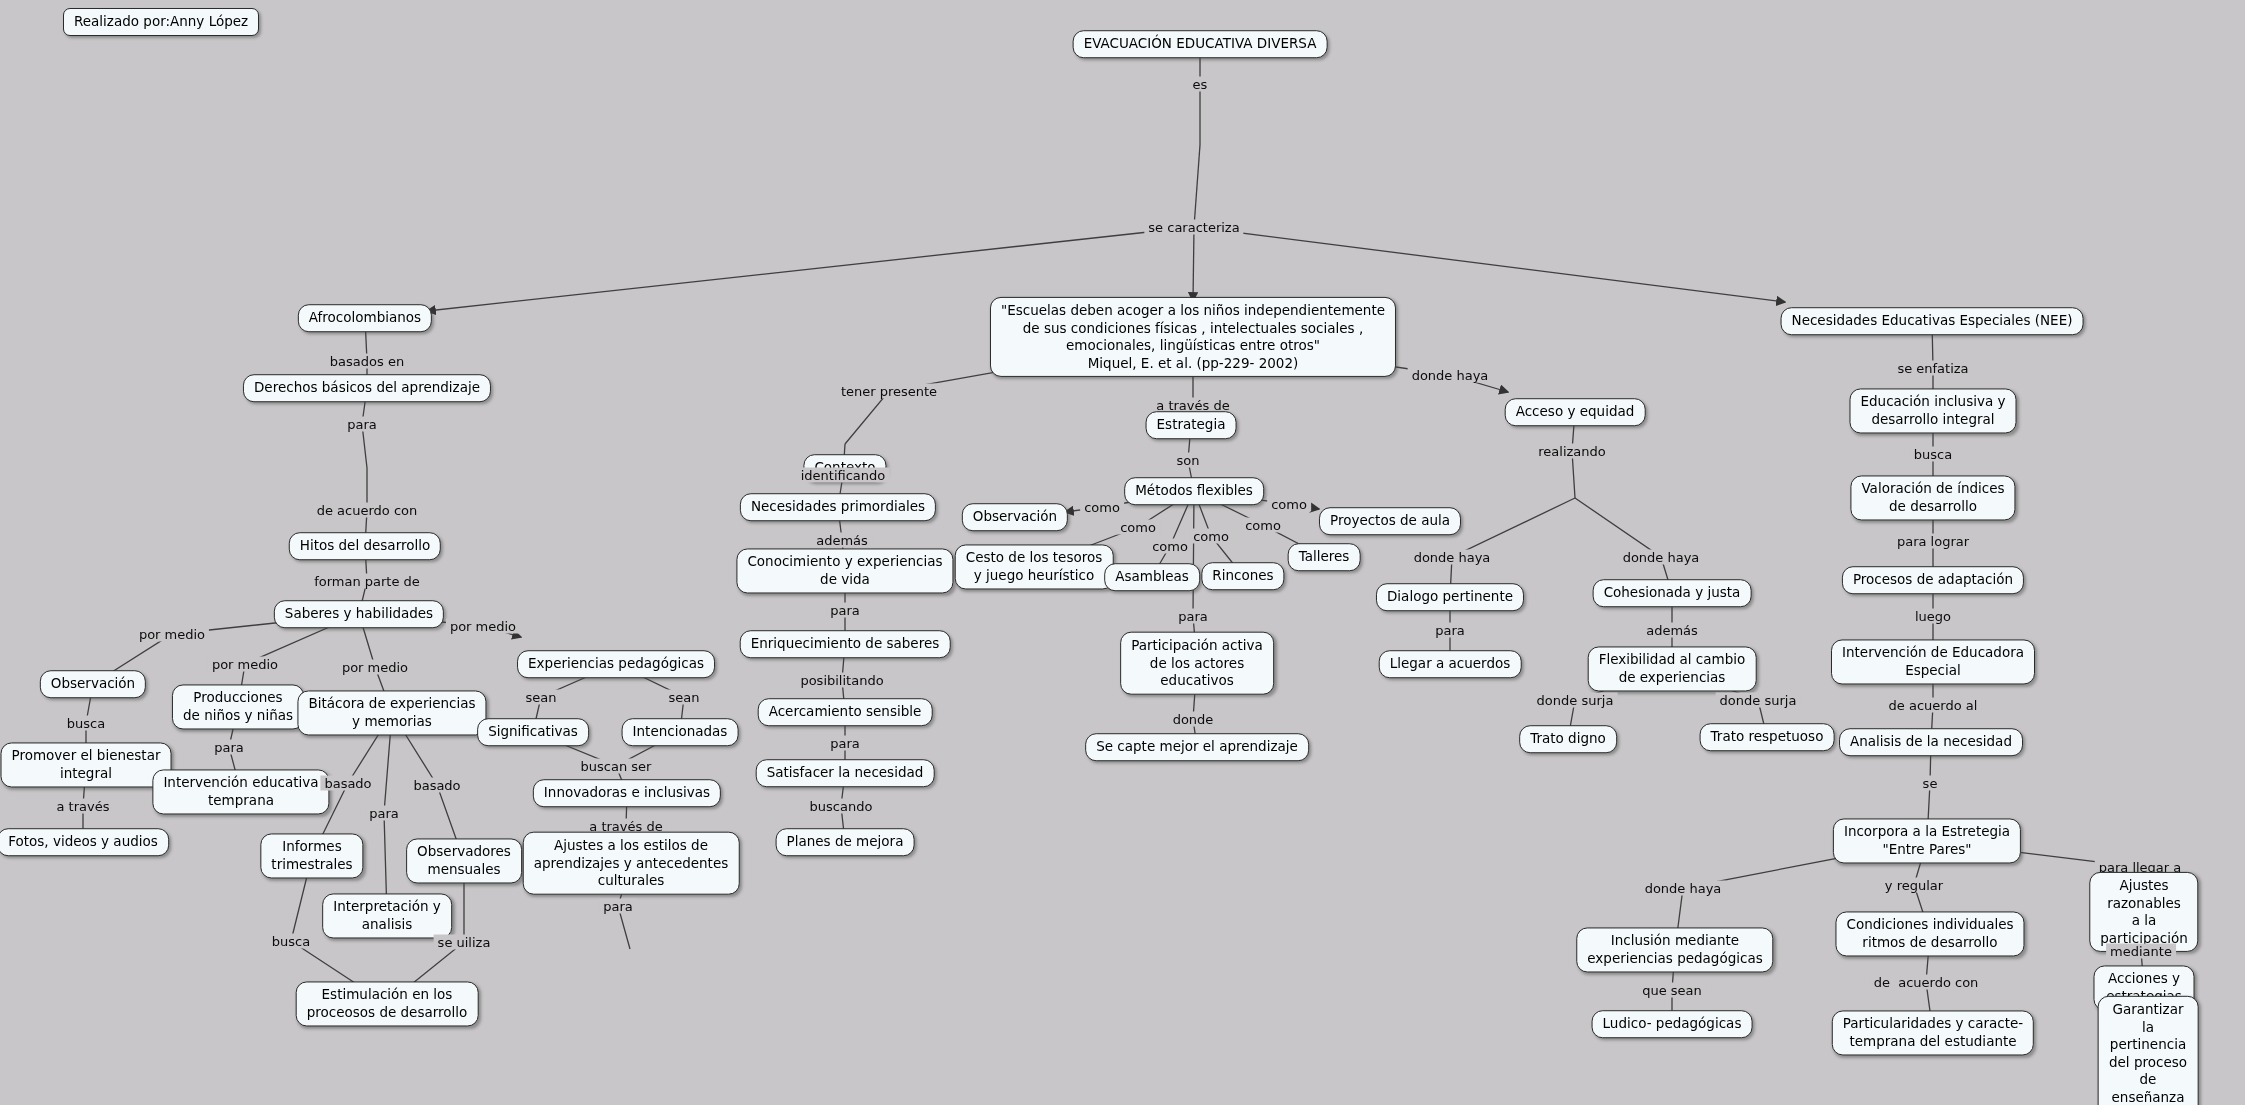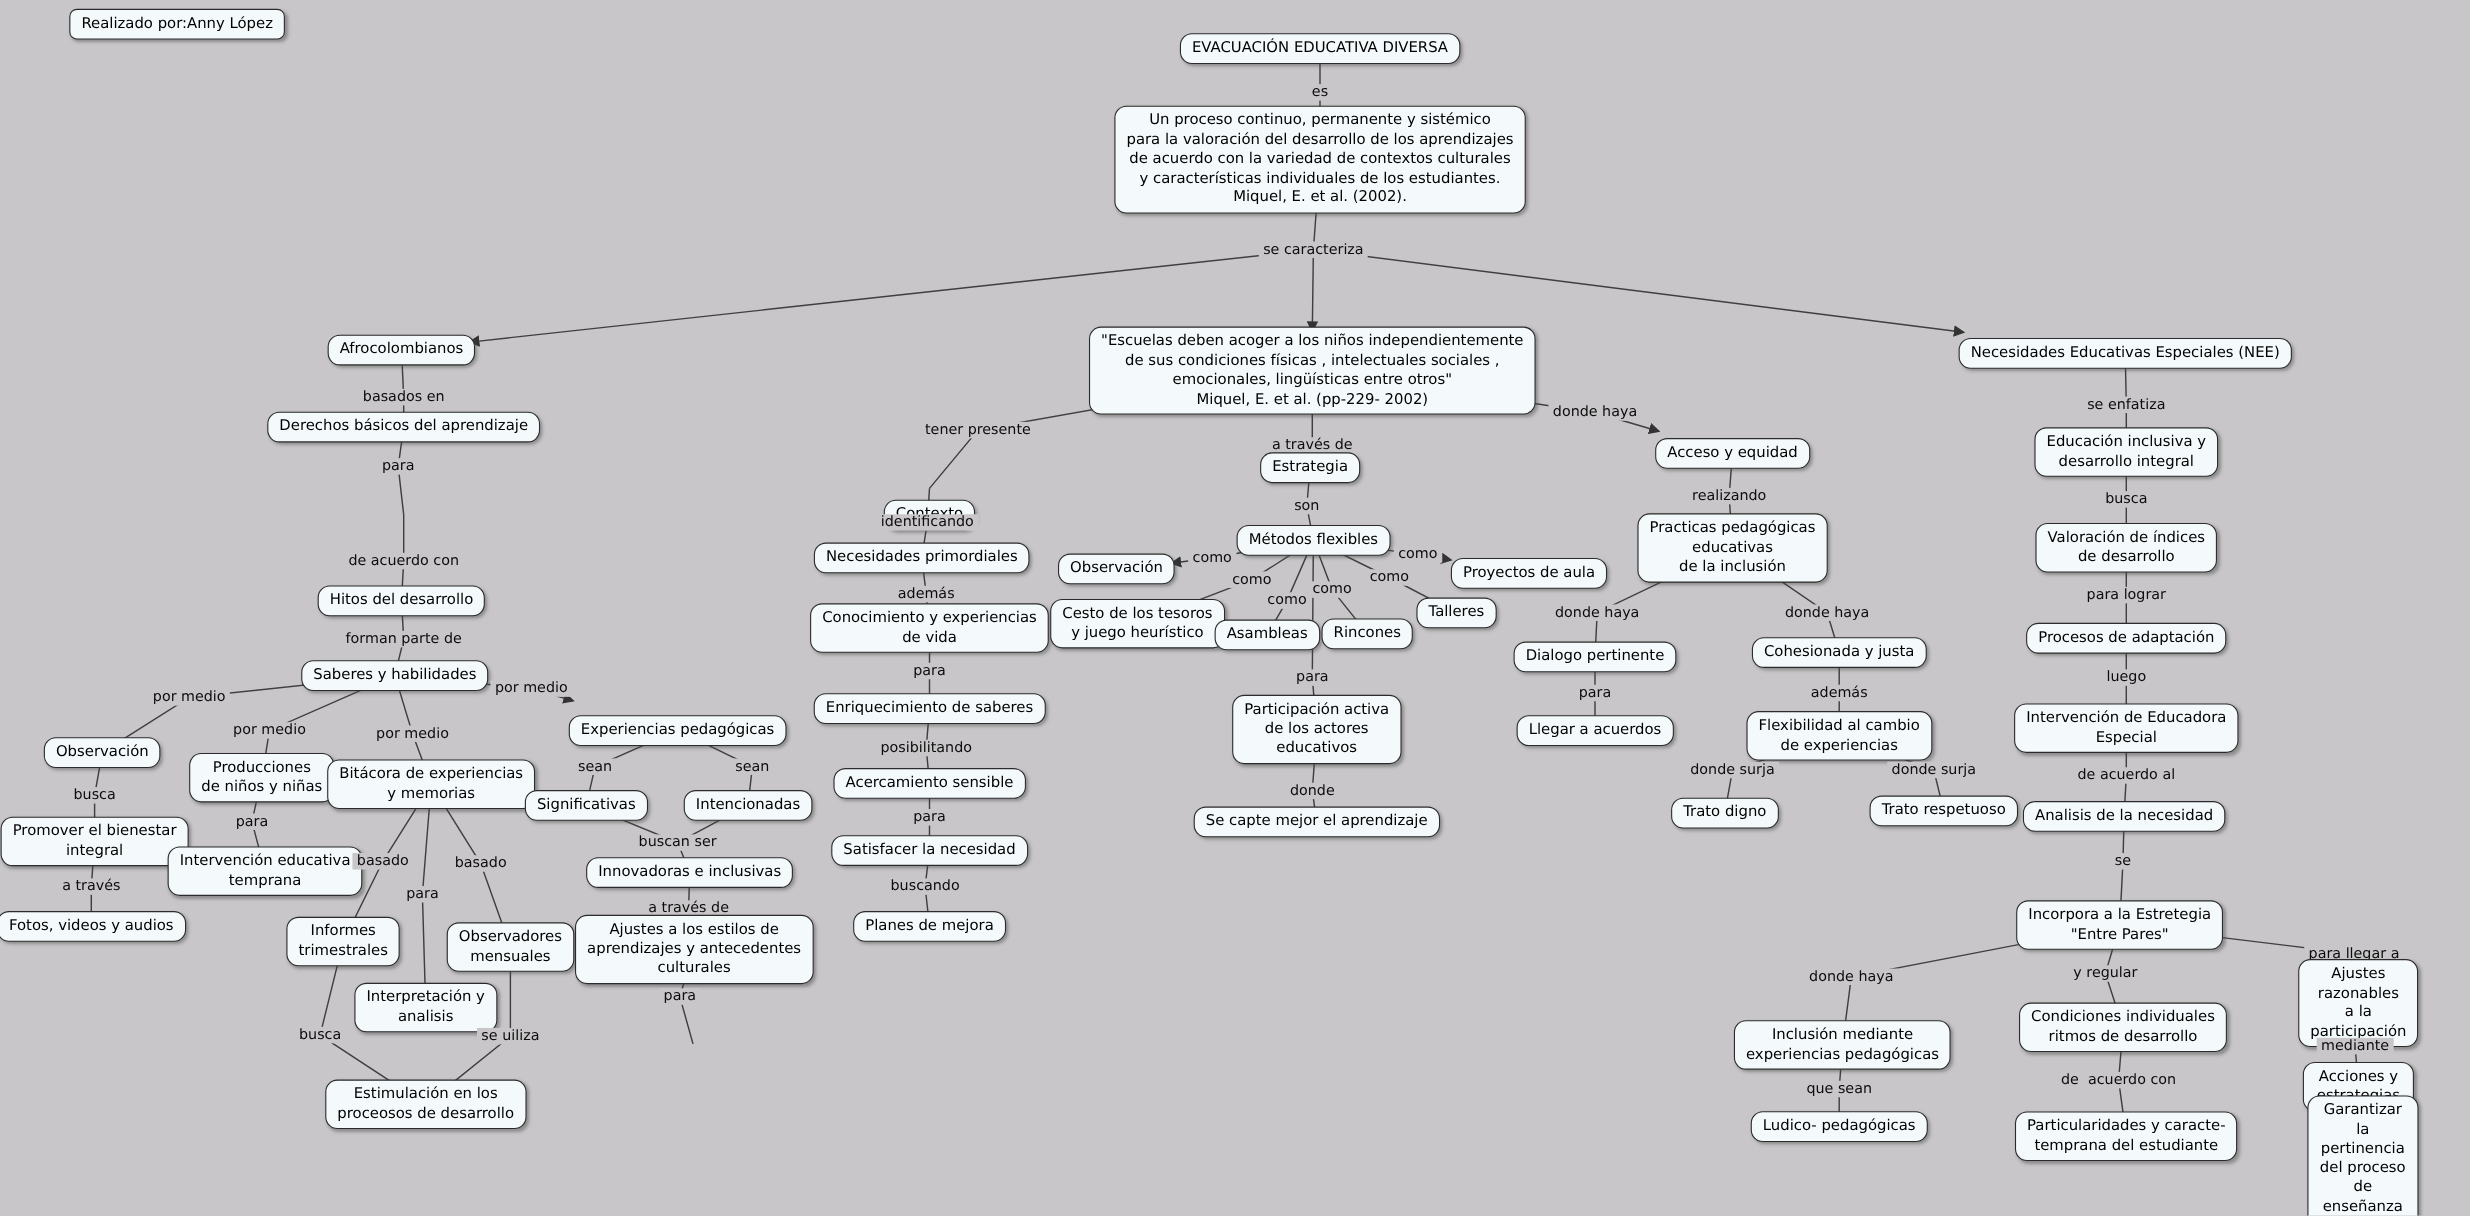--- a/index.html
+++ b/index.html
@@ -104,25 +104,20 @@
       <polyline points="1927,841 2140,867 2144,912"></polyline>
       <polyline points="2144,912 2141,951 2144,988"></polyline>
       <polyline points="2144,988 2141,1025 2148,1071"></polyline>
     </g>
   </svg>
 
   <div class="node author" style="left:63px;top:8px">Realizado por:Anny López</div>
 
   <div class="node" style="left:1200px;top:44px">EVACUACIÓN EDUCATIVA DIVERSA</div>
   <span class="edge-label" style="left:1200px;top:84px">es</span>
-  <div class="node" style="left:1200px;top:145px">Un proceso continuo, permanente y sistémico
-para la valoración del desarrollo de los aprendizajes
-de acuerdo con la variedad de contextos culturales
-y características individuales de los estudiantes.
-Miquel, E. et al. (2002).</div>
   <span class="edge-label" style="left:1194px;top:227px">se caracteriza</span>
 
   <div class="node" style="left:365px;top:318px">Afrocolombianos</div>
   <div class="node" style="left:1193px;top:337px">"Escuelas deben acoger a los niños independientemente
 de sus condiciones físicas , intelectuales sociales ,
 emocionales, lingüísticas entre otros"
 Miquel, E. et al. (pp-229- 2002)</div>
   <div class="node" style="left:1932px;top:321px">Necesidades Educativas Especiales (NEE)</div>
 
   <span class="edge-label" style="left:367px;top:361px">basados en</span>
@@ -211,23 +206,20 @@
   <span class="edge-label" style="left:1193px;top:616px">para</span>
   <div class="node" style="left:1197px;top:663px">Participación activa
 de los actores
 educativos</div>
   <span class="edge-label" style="left:1193px;top:719px">donde</span>
   <div class="node" style="left:1197px;top:747px">Se capte mejor el aprendizaje</div>
 
   <span class="edge-label" style="left:1450px;top:375px">donde haya</span>
   <div class="node" style="left:1575px;top:412px">Acceso y  equidad</div>
   <span class="edge-label" style="left:1572px;top:451px">realizando</span>
-  <div class="node" style="left:1575px;top:498px">Practicas pedagógicas
-educativas
-de la inclusión</div>
   <span class="edge-label" style="left:1452px;top:557px">donde haya</span>
   <div class="node" style="left:1450px;top:597px">Dialogo pertinente</div>
   <span class="edge-label" style="left:1450px;top:630px">para</span>
   <div class="node" style="left:1450px;top:664px">Llegar a acuerdos</div>
   <span class="edge-label" style="left:1661px;top:557px">donde haya</span>
   <div class="node" style="left:1672px;top:593px">Cohesionada y justa</div>
   <span class="edge-label" style="left:1672px;top:630px">además</span>
   <div class="node" style="left:1672px;top:669px">Flexibilidad al cambio
 de experiencias</div>
   <span class="edge-label" style="left:1575px;top:700px">donde surja</span>

